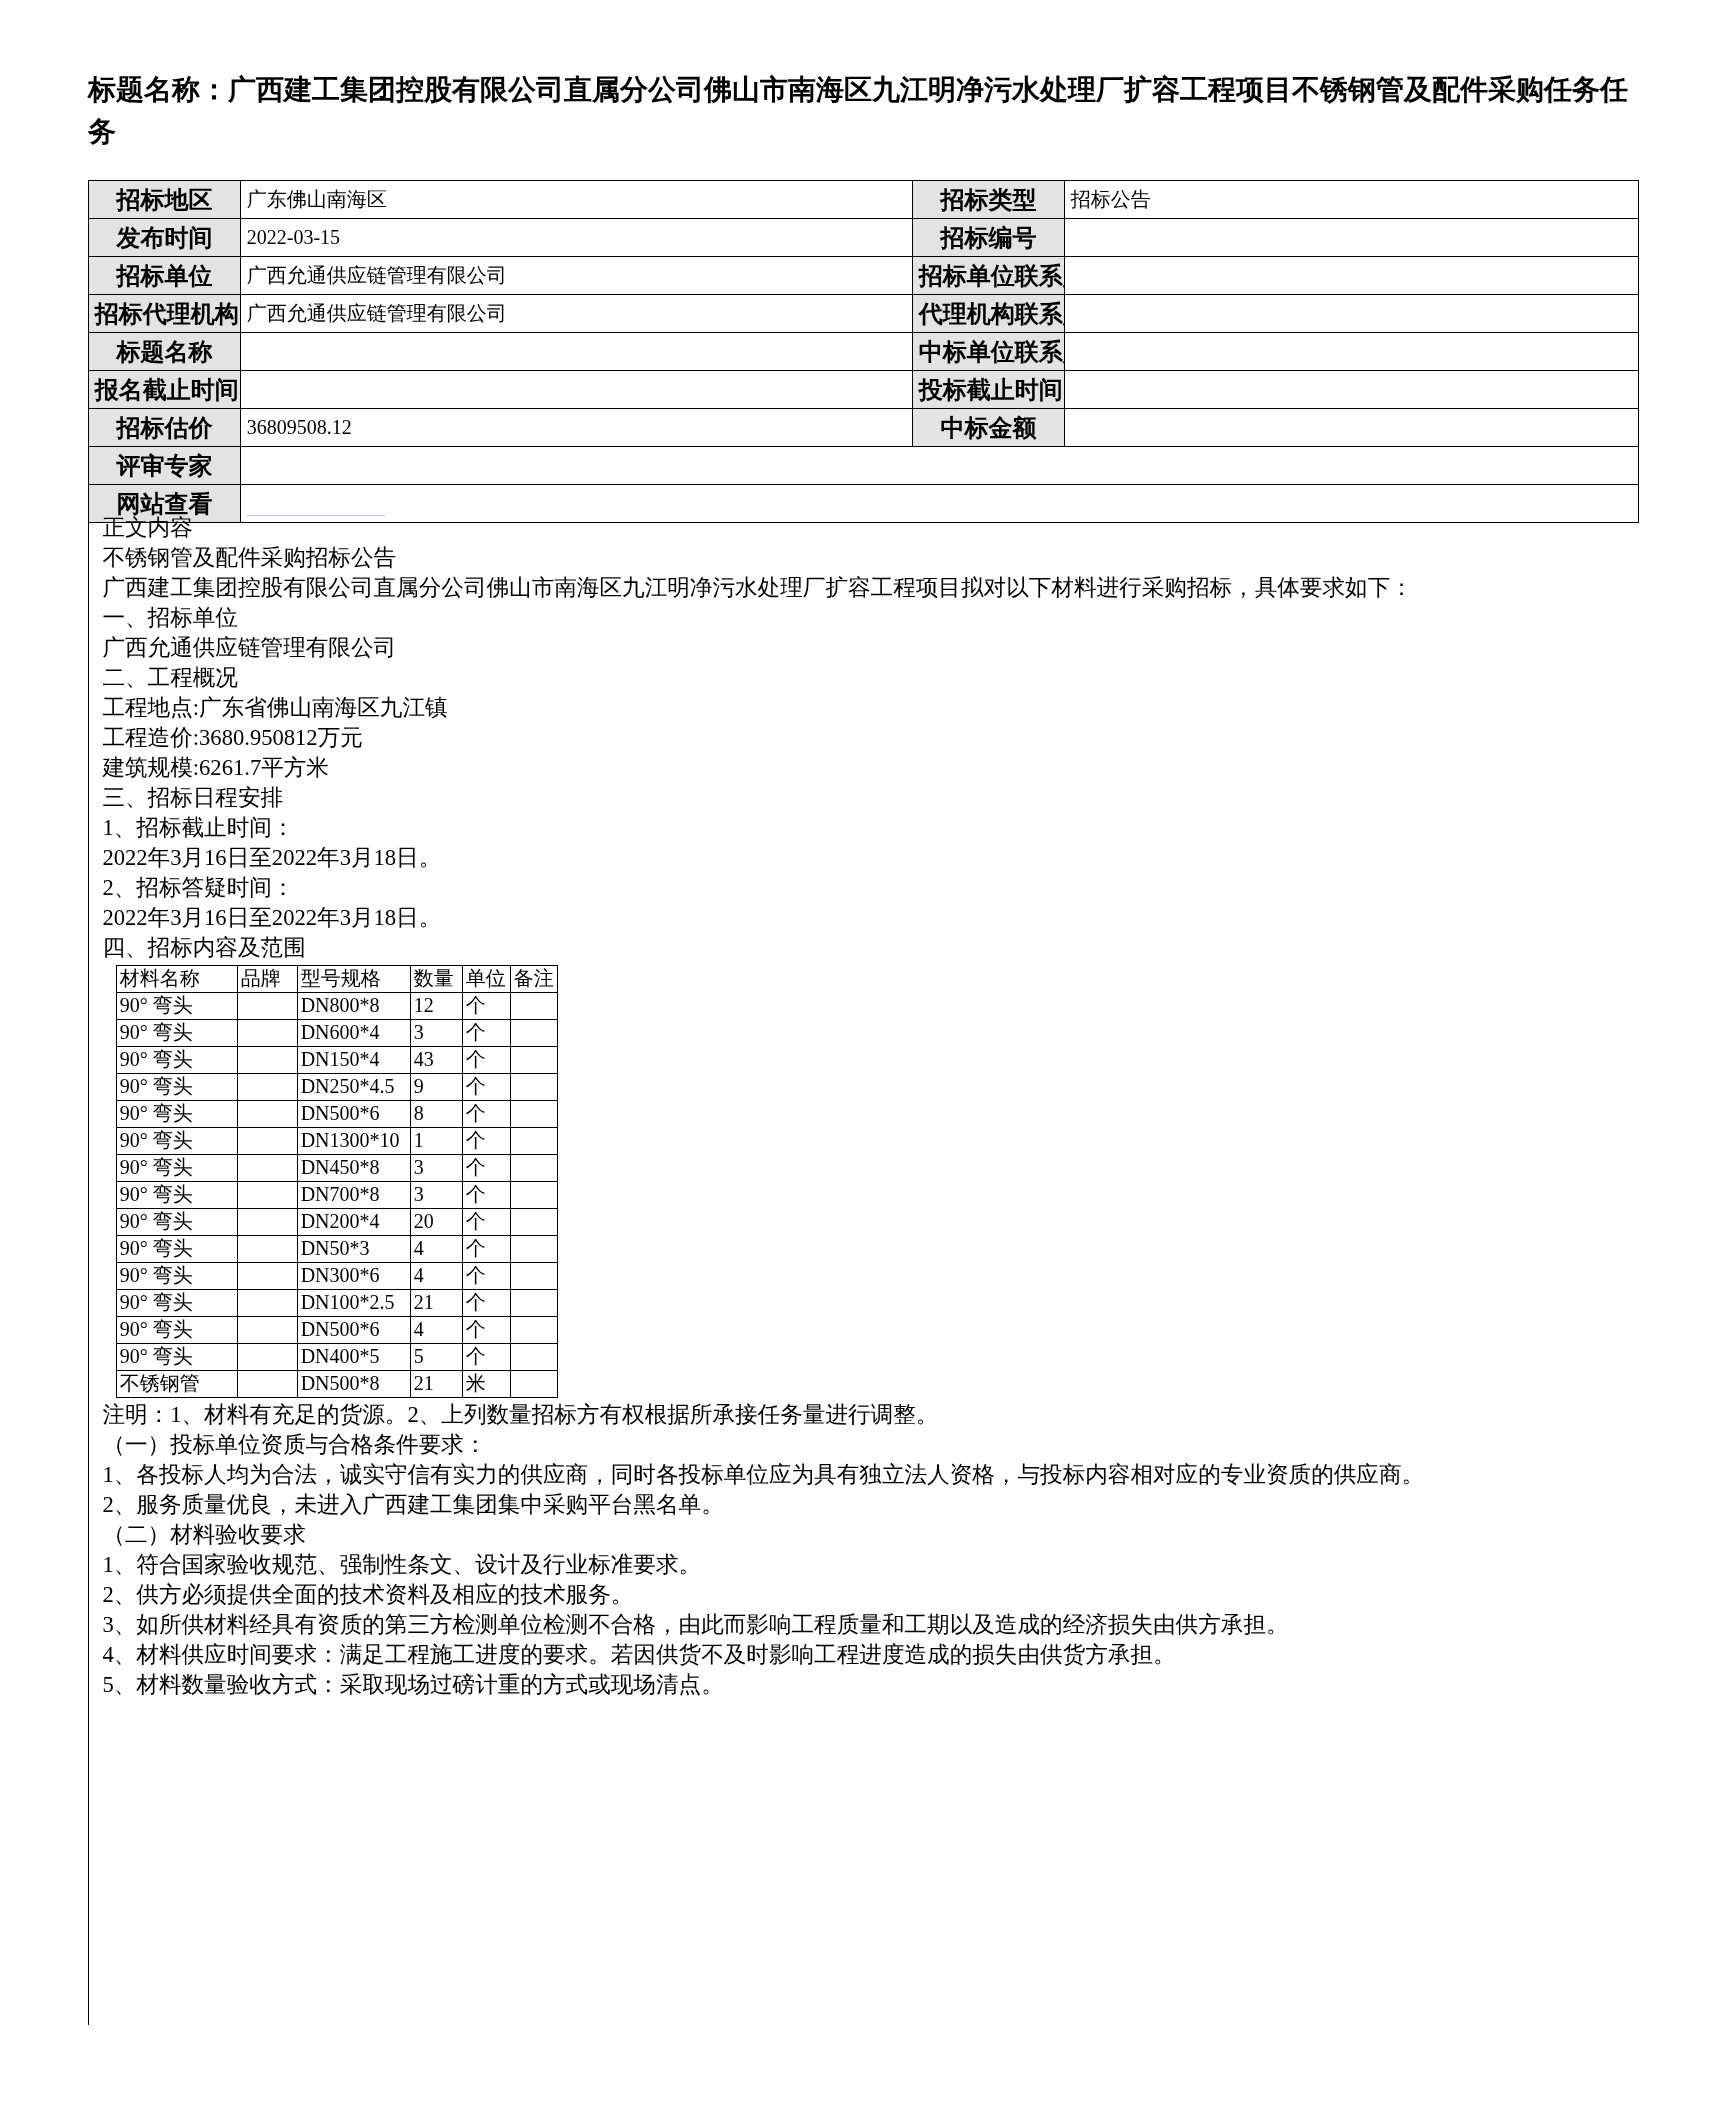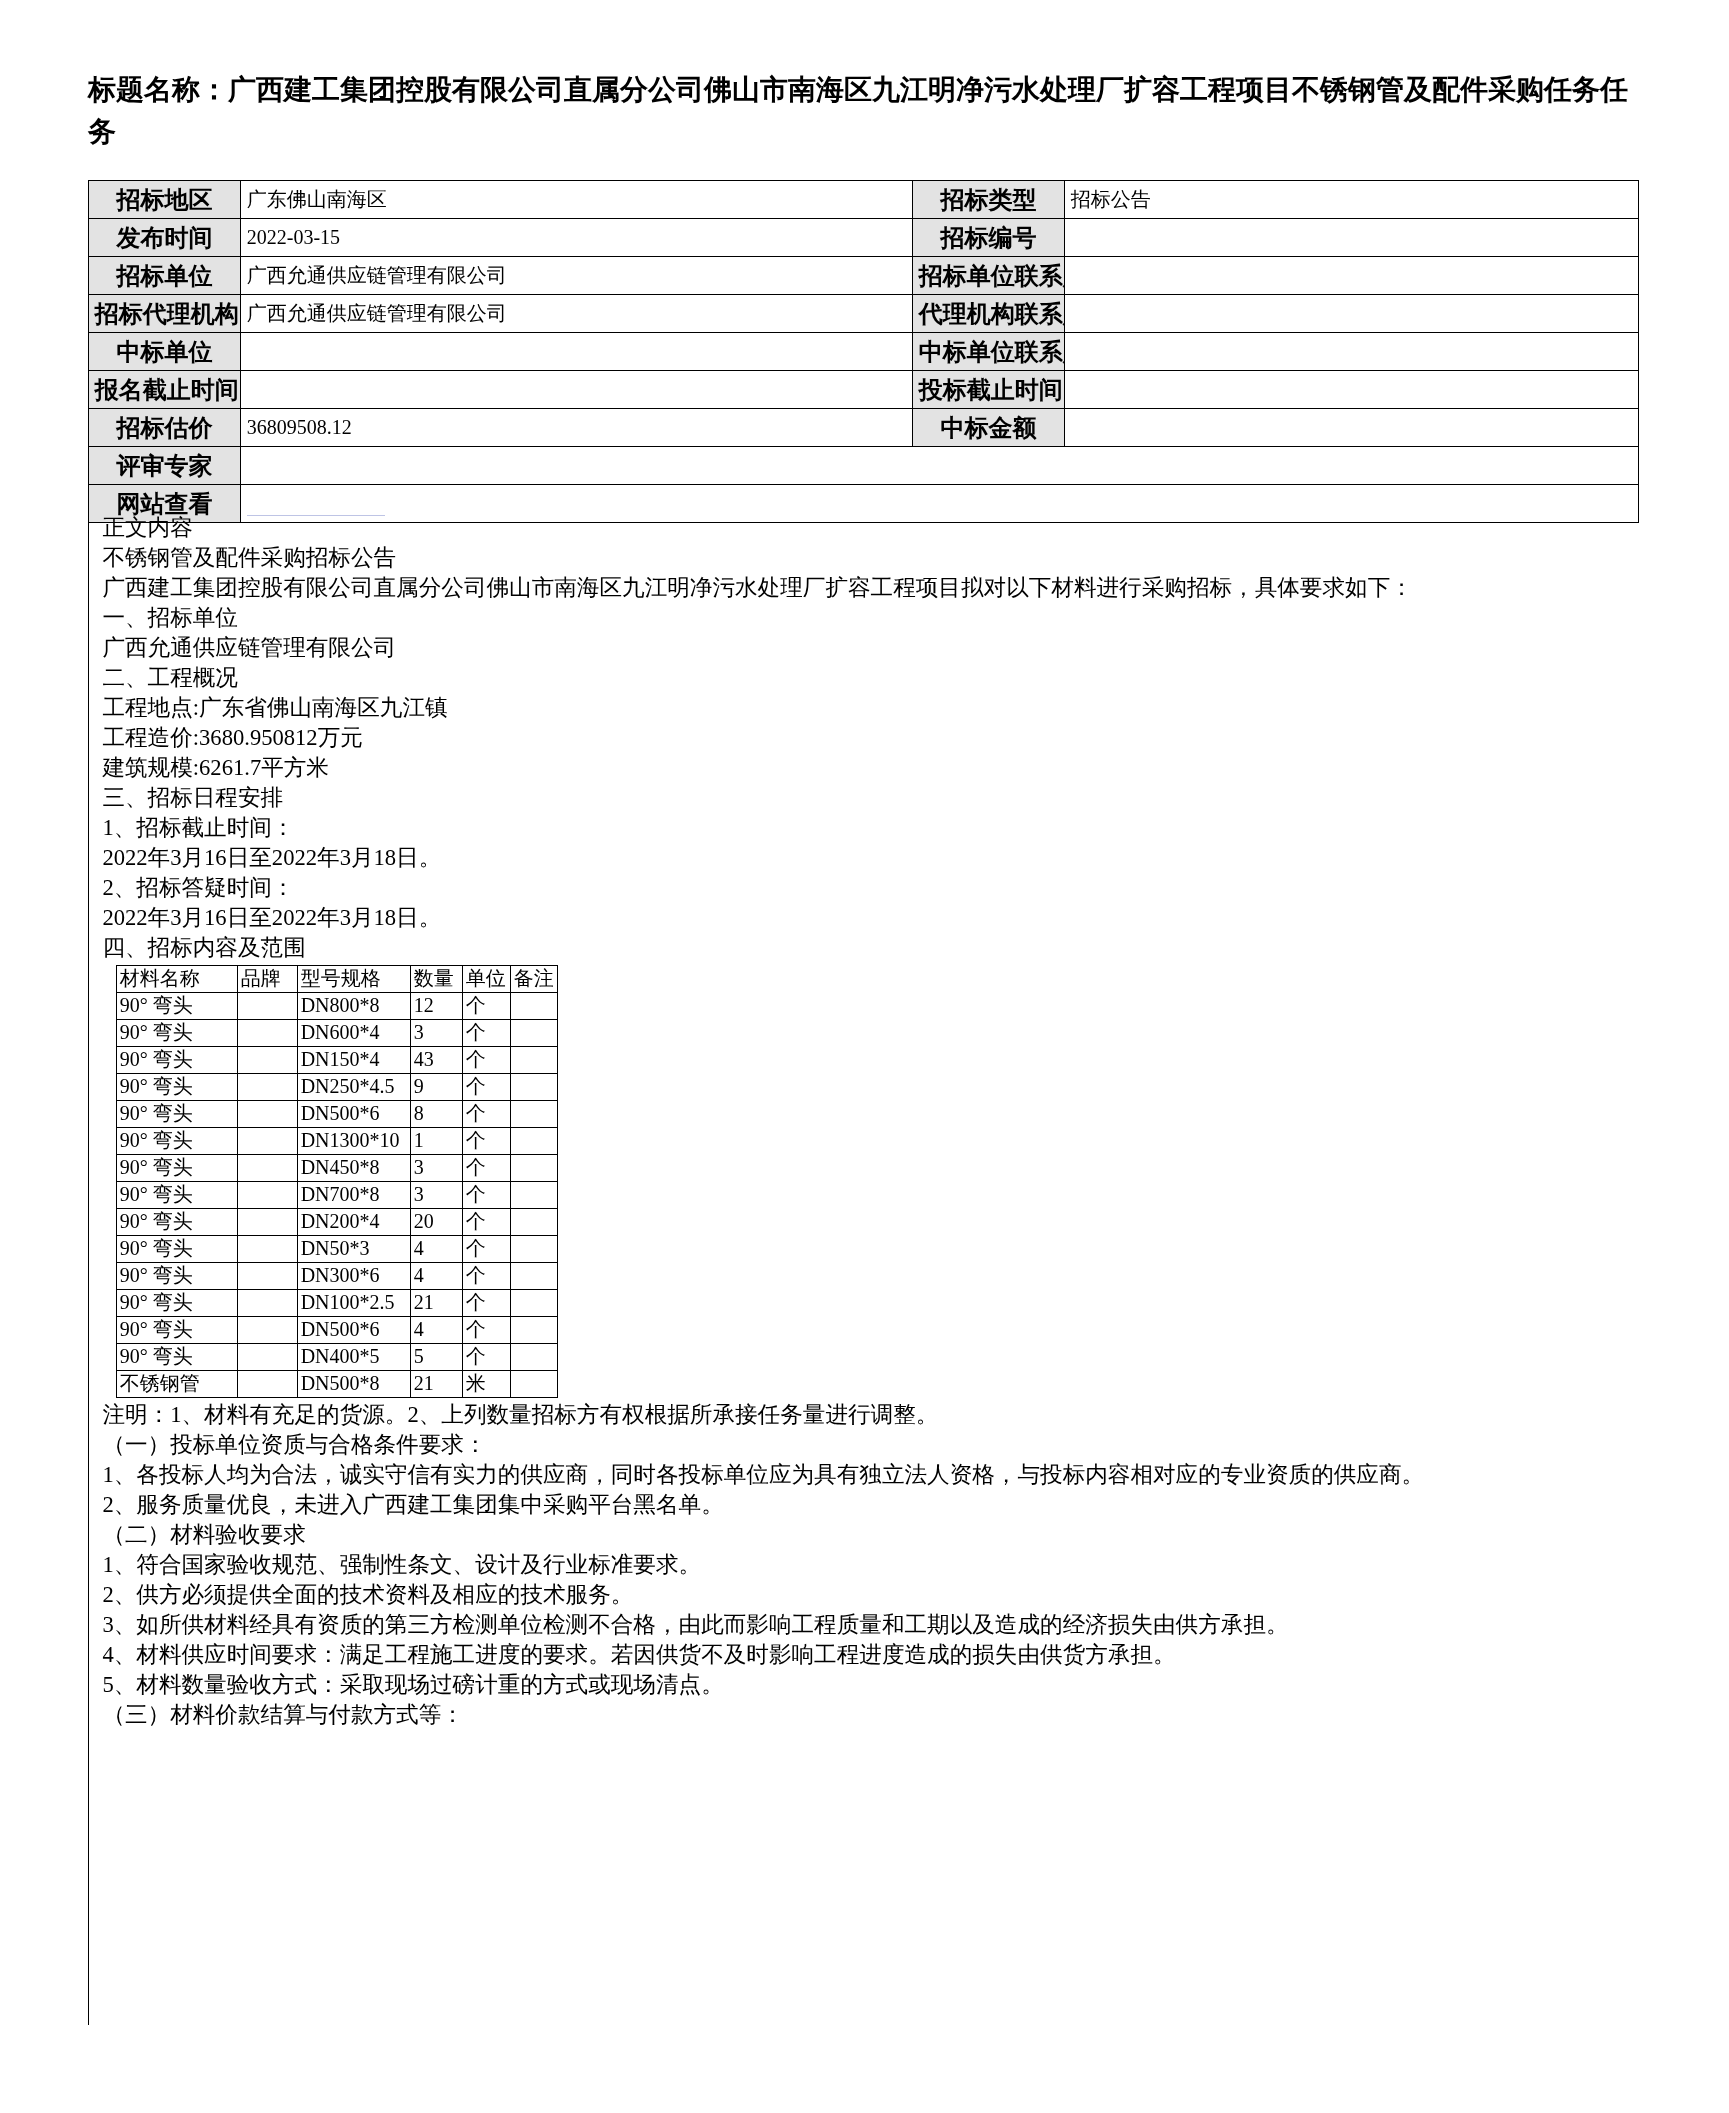--- a/index.html
+++ b/index.html
@@ -173,21 +173,21 @@
           <td class="key">招标单位联系人</td>
           <td class="val"><span class="redacted">&nbsp;&nbsp;&nbsp;&nbsp;&nbsp;</span></td>
         </tr>
         <tr>
           <td class="key">招标代理机构</td>
           <td class="val">广西允通供应链管理有限公司</td>
           <td class="key">代理机构联系人</td>
           <td class="val"></td>
         </tr>
         <tr>
-          <td class="key">中标单位</td>
+          <td class="key">标题名称</td>
           <td class="val"></td>
           <td class="key">中标单位联系人</td>
           <td class="val"></td>
         </tr>
         <tr>
           <td class="key">报名截止时间</td>
           <td class="val"></td>
           <td class="key">投标截止时间</td>
           <td class="val"></td>
         </tr>
@@ -372,18 +372,17 @@
         <div class="body-line">注明：1、材料有充足的货源。2、上列数量招标方有权根据所承接任务量进行调整。</div>
         <div class="body-line">（一）投标单位资质与合格条件要求：</div>
         <div class="body-line">1、各投标人均为合法，诚实守信有实力的供应商，同时各投标单位应为具有独立法人资格，与投标内容相对应的专业资质的供应商。</div>
         <div class="body-line">2、服务质量优良，未进入广西建工集团集中采购平台黑名单。</div>
         <div class="body-line">（二）材料验收要求</div>
         <div class="body-line">1、符合国家验收规范、强制性条文、设计及行业标准要求。</div>
         <div class="body-line">2、供方必须提供全面的技术资料及相应的技术服务。</div>
         <div class="body-line">3、如所供材料经具有资质的第三方检测单位检测不合格，由此而影响工程质量和工期以及造成的经济损失由供方承担。</div>
         <div class="body-line">4、材料供应时间要求：满足工程施工进度的要求。若因供货不及时影响工程进度造成的损失由供货方承担。</div>
         <div class="body-line">5、材料数量验收方式：采取现场过磅计重的方式或现场清点。</div>
-        <div class="body-line">（三）材料价款结算与付款方式等：</div>
       </div>
   </div>
 
 </div>
 
 
 </body></html>

